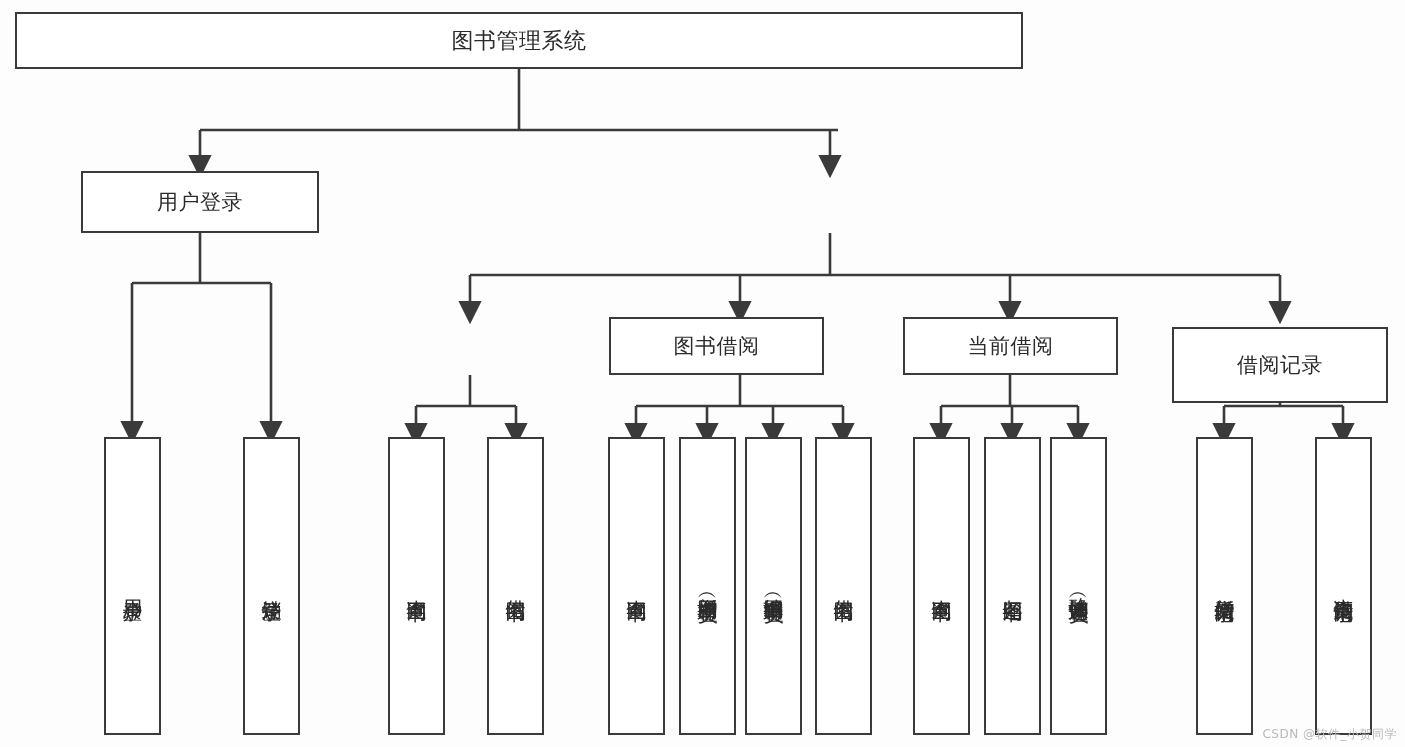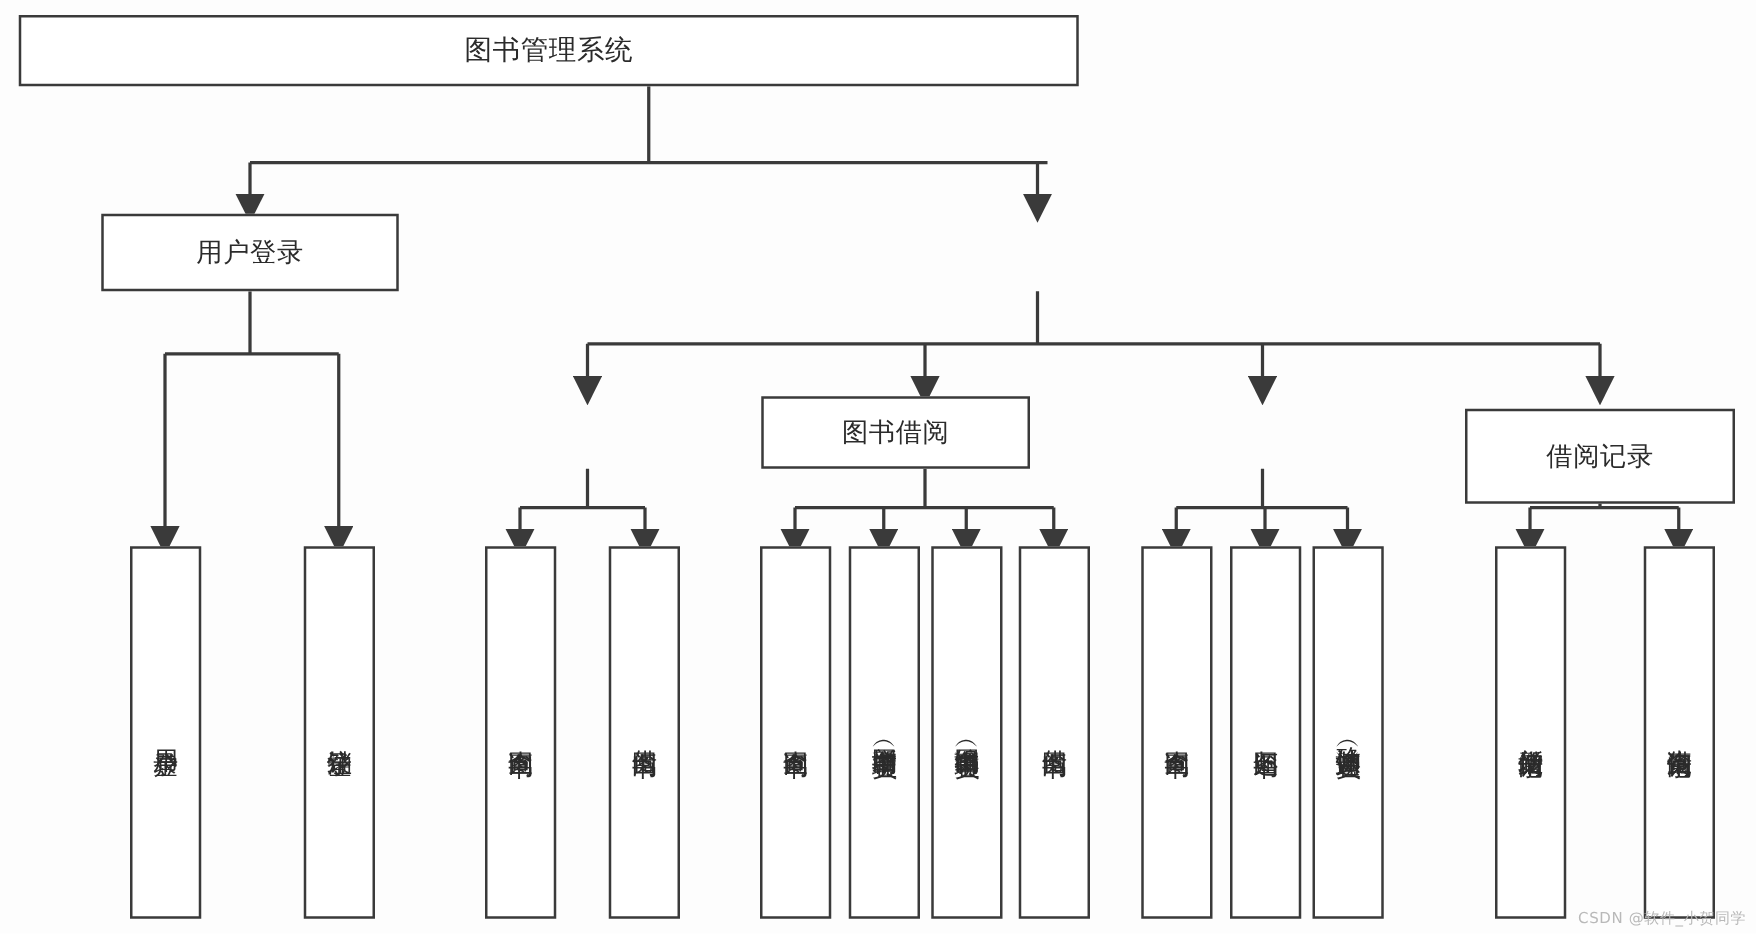--- a/index.html
+++ b/index.html
@@ -120,30 +120,33 @@
       <path d="M1012,406 L1012,426" marker-end="url(#arrow)"></path>
       <path d="M1078,406 L1078,426" marker-end="url(#arrow)"></path>
 
       <path d="M1280,375 L1280,406"></path>
       <path d="M1224,406 L1343,406"></path>
       <path d="M1224,406 L1224,426" marker-end="url(#arrow)"></path>
       <path d="M1343,406 L1343,426" marker-end="url(#arrow)"></path>
     </g>
   </svg>
 
-  <div class="node horizontal root" style="left:15px; top:12px; width:848px; height:57px;">
+  <div class="node horizontal root" style="left:15px; top:12px; width:1008px; height:57px;">
     <span class="node-label">图书管理系统</span>
   </div>
 
   <div class="node horizontal" style="left:81px; top:171px; width:238px; height:62px;">
     <span class="node-label">用户登录</span>
   </div>
 
   <div class="node horizontal" style="left:609px; top:317px; width:215px; height:58px;">
     <span class="node-label">图书借阅</span>
+  </div>
+  <div class="node horizontal" style="left:903px; top:317px; width:215px; height:58px;">
+    <span class="node-label">当前借阅</span>
   </div>
   <div class="node horizontal" style="left:1172px; top:327px; width:216px; height:76px;">
     <span class="node-label">借阅记录</span>
   </div>
 
   <div class="node vertical" style="left:104px; top:437px; width:57px; height:298px;">
     <span class="node-label">用户登录</span>
   </div>
   <div class="node vertical" style="left:243px; top:437px; width:57px; height:298px;">
     <span class="node-label">注销登录</span>

